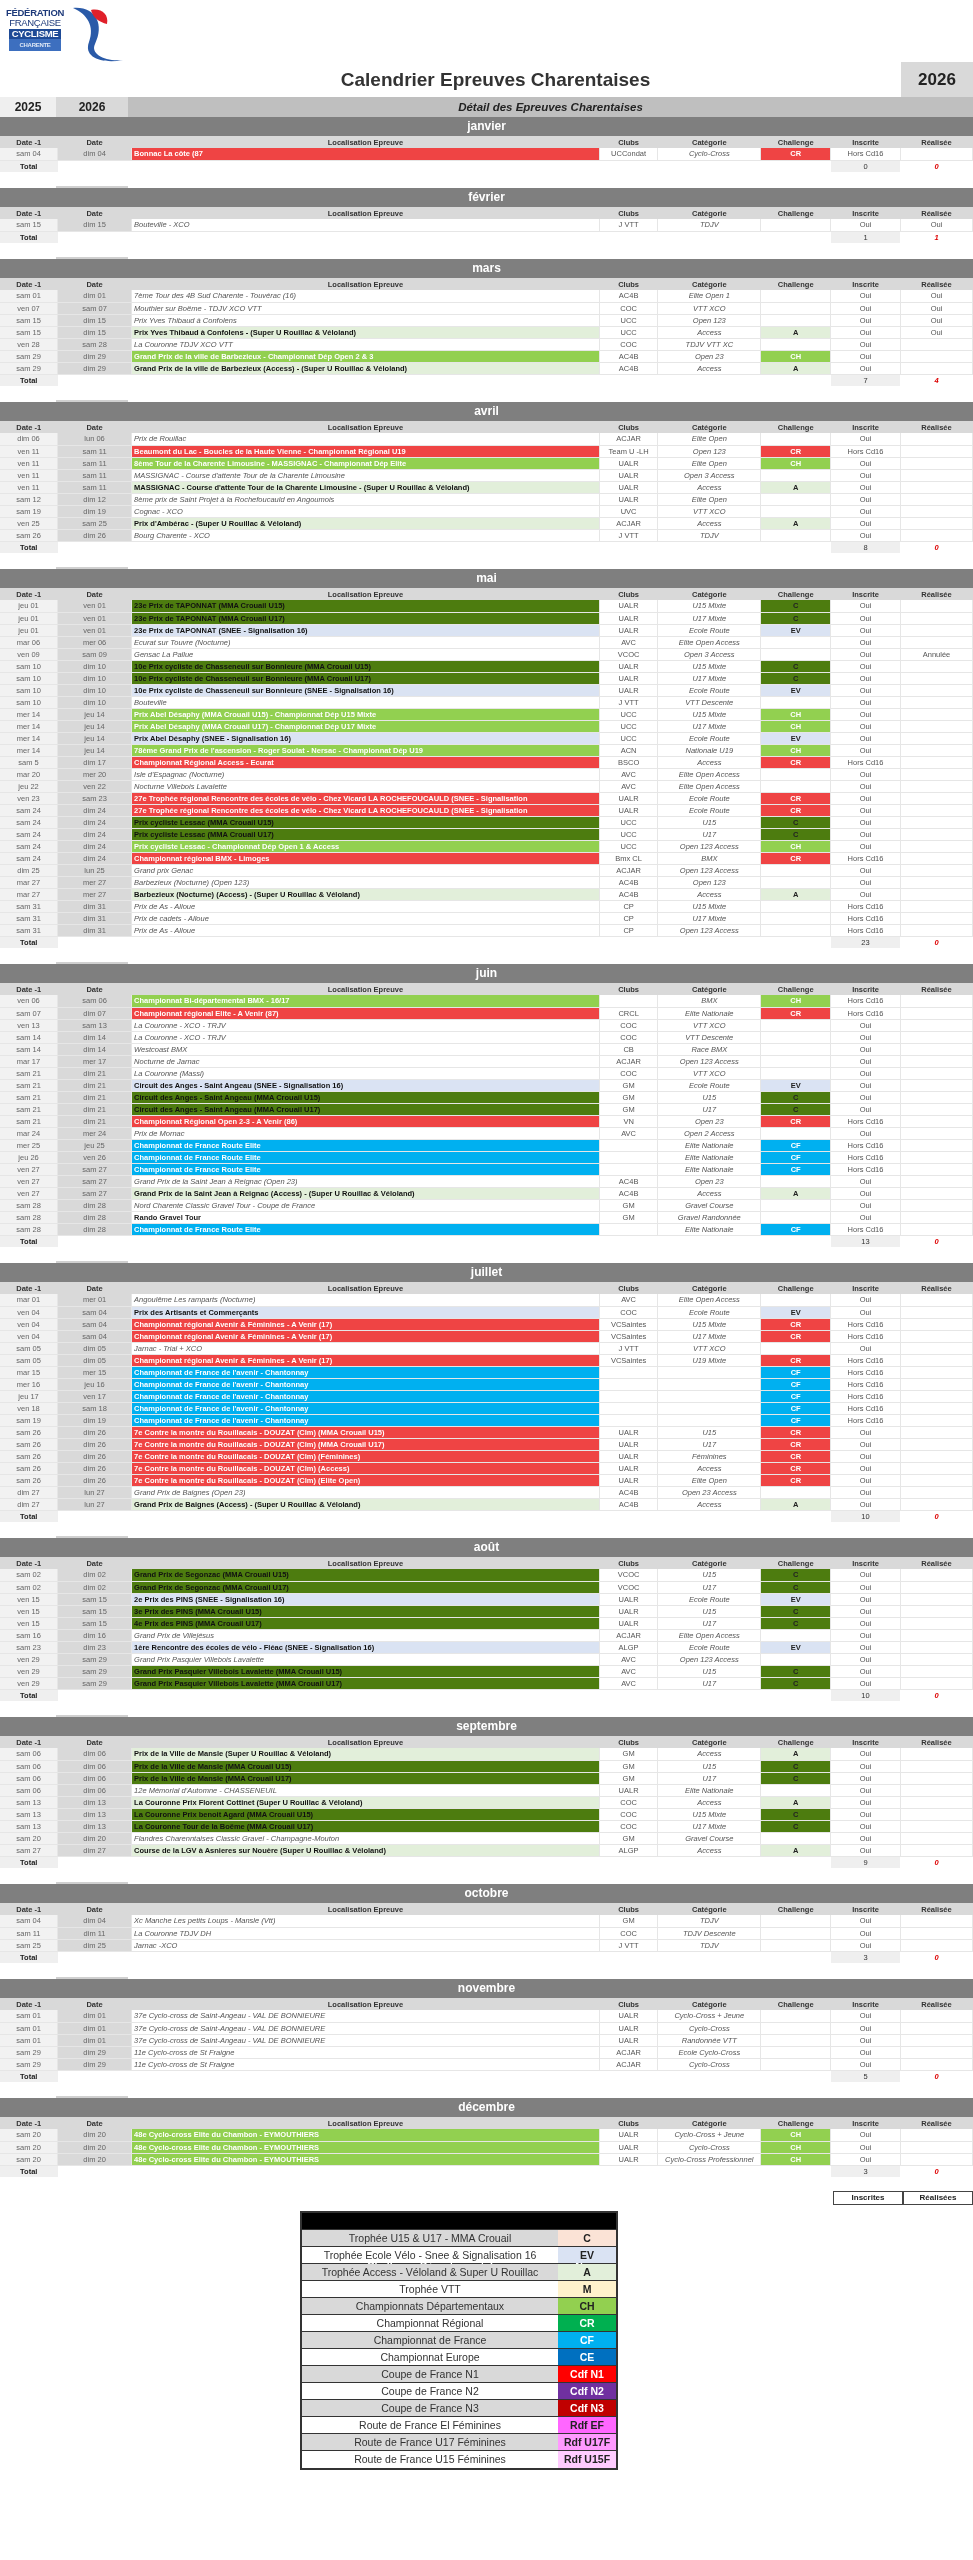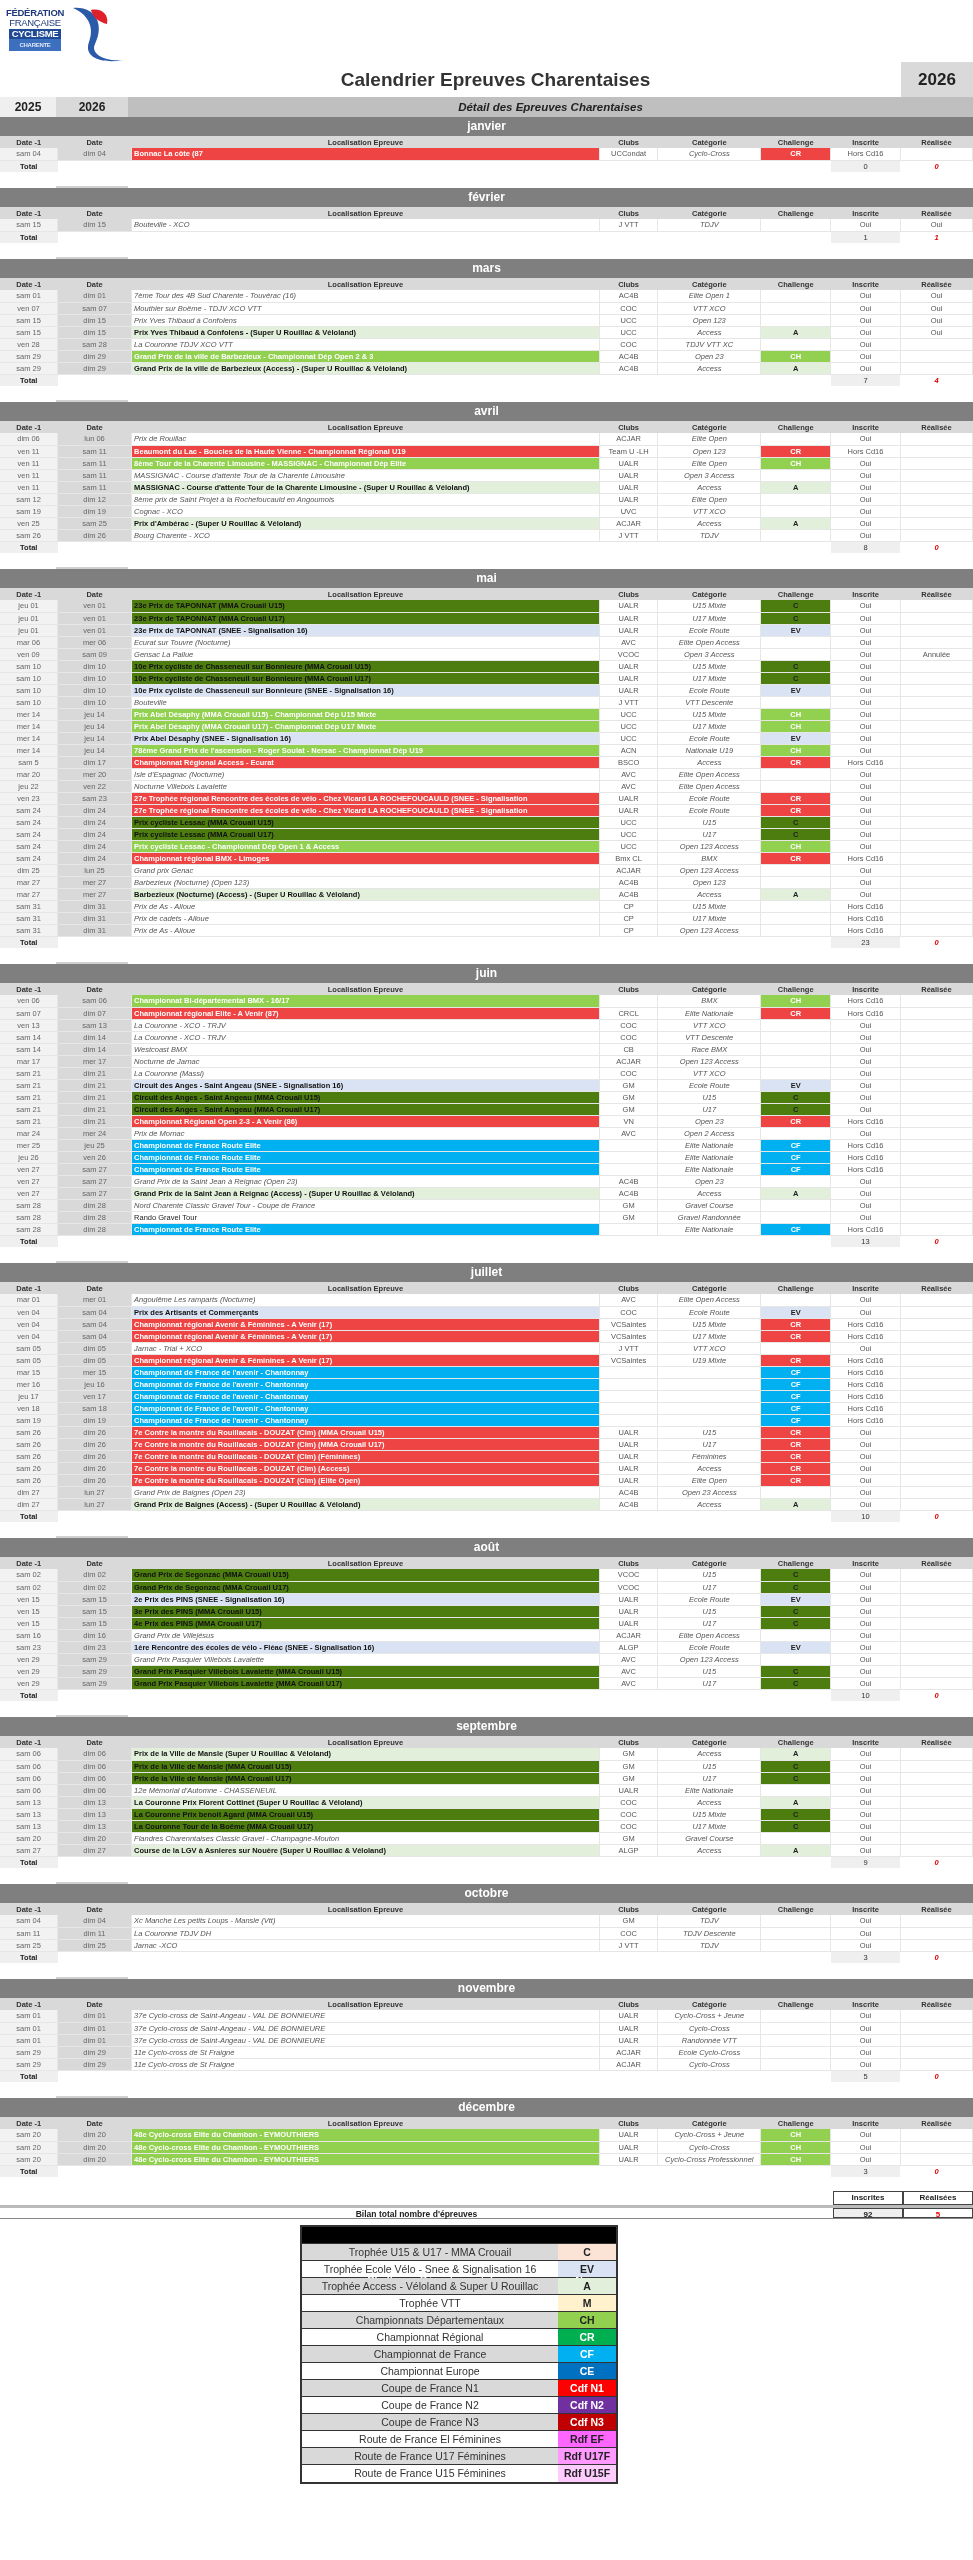--- a/index.html
+++ b/index.html
@@ -953,21 +953,21 @@
             <td class="loc">Nord Charente Classic Gravel Tour - Coupe de France</td>
             <td>GM</td>
             <td class="cat">Gravel Course</td>
             <td class="chal "></td>
             <td>Oui</td>
             <td></td>
           </tr>
           <tr>
             <td class="d1">sam 28</td>
             <td class="d2">dim 28</td>
-            <td class="loc b" style="font-style:normal;font-weight:normal;color:#222">Rando Gravel Tour</td>
+            <td class="loc b" style="font-style:normal;font-weight:bold;color:#222">Rando Gravel Tour</td>
             <td>GM</td>
             <td class="cat">Gravel Randonnée</td>
             <td class="chal "></td>
             <td>Oui</td>
             <td></td>
           </tr>
           <tr>
             <td class="d1">sam 28</td>
             <td class="d2">dim 28</td>
             <td class="loc b c-CF">Championnat de France Route Elite</td>
@@ -1716,25 +1716,20 @@
         </tbody>
       </table>
     </div>
   </div>
 
 <div class="bilan">
   <div class="bilan-hdr">
     <div>Inscrites</div>
     <div>Réalisées</div>
   </div>
-  <div class="bilan-row">
-    <div class="bilan-label">Bilan total nombre d'épreuves</div>
-    <div class="bv">92</div>
-    <div class="bv red">5</div>
-  </div>
 </div>
 
 <div class="legend" id="legend">
   <div class="legend-row h">
     <div class="ln">Challenge Départemental</div>
     <div class="lc">Nom</div>
   </div>
 <div class="legend-row">
       <div class="ln">Trophée U15 &amp; U17 - MMA Crouail</div>
       <div class="lc" style="background:#fbe3d6;color:#222">C</div>

